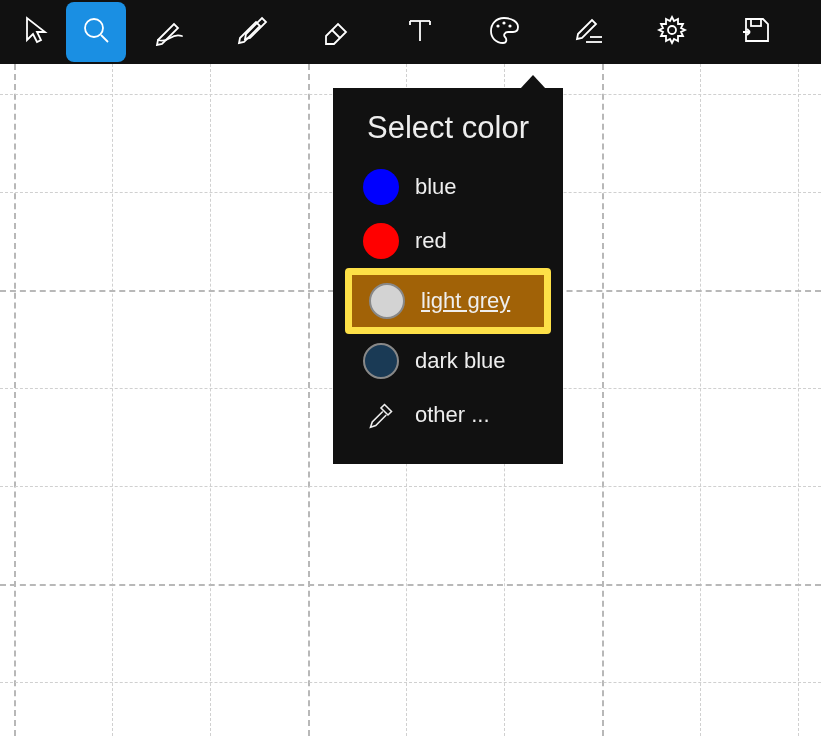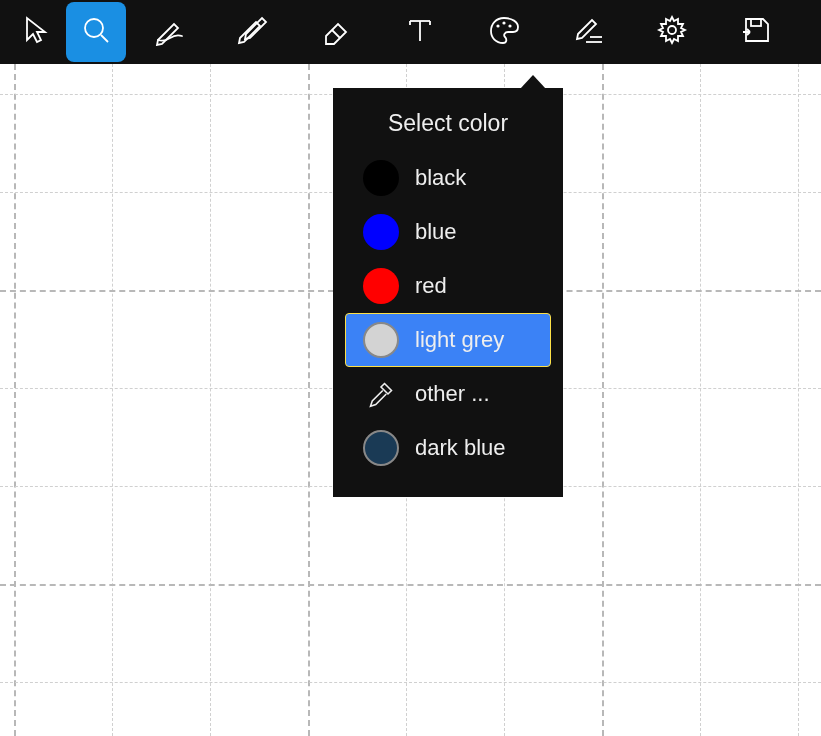--- a/index.html
+++ b/index.html
@@ -58,38 +58,39 @@
   .popup {
     position: absolute;
     top: 88px;
     left: 333px;
     width: 230px;
     background: #111111;
     color: #eeeeee;
     padding: 22px 12px 22px 12px;
   }
   .popup-title {
-    font-size: 23px;
+    font-size: 31px;
     text-align: center;
     margin-bottom: 14px;
     color: #eeeeee;
   }
   .color-row {
     display: flex;
     align-items: center;
     gap: 16px;
     padding: 9px 18px;
     font-size: 22px;
     cursor: pointer;
     border-radius: 4px;
   }
   .color-row.selected {
-    background: #3b82f6;
-    border: 1px solid #fde047;
+    background: #a16207;
+    border: 7px solid #fde047;
     padding: 8px 17px;
+    text-decoration: underline;
   }
   .swatch {
     width: 36px; height: 36px;
     border-radius: 50%;
     flex-shrink: 0;
   }
   .swatch.stroked { border: 2px solid #888; }
   .eyedrop-icon {
     width: 36px; height: 36px;
     display: flex; align-items: center; justify-content: center;
@@ -217,49 +218,45 @@
   <div class="grid-line h" style="top:324px"></div>
   <div class="grid-line h" style="top:422px"></div>
   <div class="grid-line h bold" style="top:520px"></div>
   <div class="grid-line h" style="top:618px"></div>
 </div>
 
 <div class="popup-arrow"></div>
 <div class="popup">
   <div class="popup-title">Select color</div>
 
-  <div class="color-row">
-    <div class="swatch" style="background:#000000"></div>
-    <span>black</span>
-  </div>
 
   <div class="color-row">
     <div class="swatch" style="background:#0000ff"></div>
     <span>blue</span>
   </div>
 
   <div class="color-row">
     <div class="swatch" style="background:#ff0000"></div>
     <span>red</span>
   </div>
 
 
 
   <div class="color-row selected">
     <div class="swatch stroked" style="background:#d3d3d3"></div>
     <span>light grey</span>
   </div>
 
   <div class="color-row">
+    <div class="swatch stroked" style="background:#1a3a55"></div>
+    <span>dark blue</span>
+  </div>
+
+  <div class="color-row">
     <div class="eyedrop-icon">
       <svg viewBox="0 0 32 32">
           <path d="M20 4 L28 12 L24 16 L16 8 Z"></path>
           <path d="M18 12 L6 24 L4 30 L10 28 L22 16"></path>
         </svg>
     </div>
     <span>other ...</span>
   </div>
-
-  <div class="color-row">
-    <div class="swatch stroked" style="background:#1a3a55"></div>
-    <span>dark blue</span>
-  </div>
 </div>
 
 </body></html>

